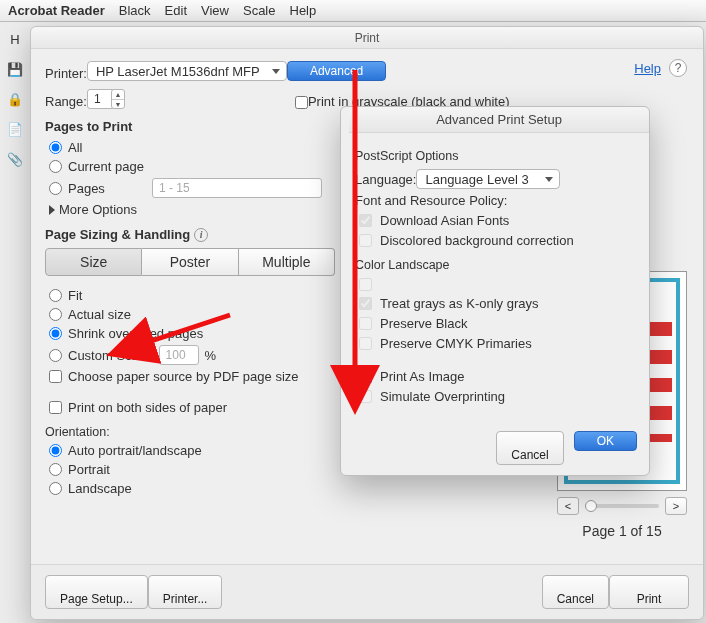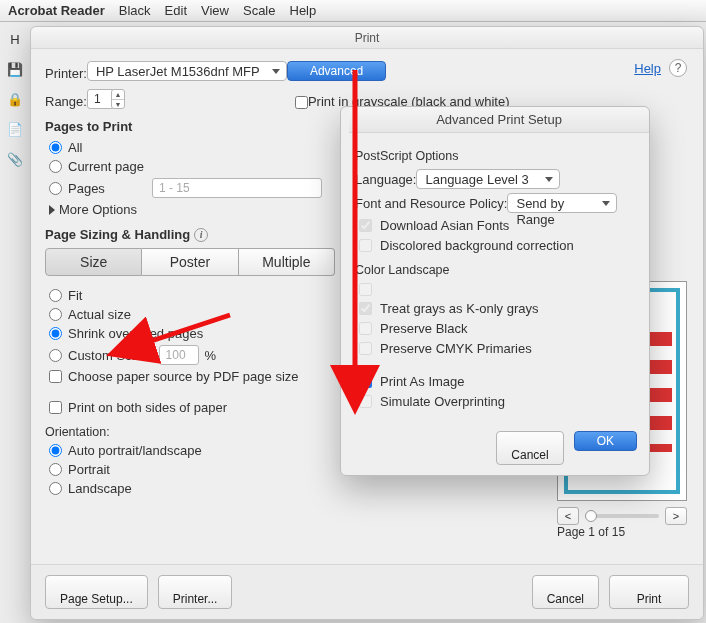--- a/index.html
+++ b/index.html
@@ -51,24 +51,24 @@
 
 .disabled-input{ color:#aaa; background:#f5f5f5;}
 .preview-box{ position:absolute; right:16px; bottom:80px; width:130px;}
 .preview-frame{ border:1px solid #999; background:#fff; padding:6px; display:flex; align-items:center; justify-content:center; height:220px;}
 .preview-inner{ border:4px solid #3aa9c9; width:100%; height:100%; position:relative; background:#fff; overflow:hidden;}
 .preview-inner .stripe{position:absolute; background:#d33; }
 .pager{ display:flex; align-items:center; gap:6px; margin-top:6px;}
 .pager .navbtn{ width:22px; height:18px; border:1px solid #b0b0b0; border-radius:3px; background:linear-gradient(#fff,#eee); text-align:center; line-height:16px; font-size:11px;}
 .pager .track{ flex:1; height:4px; background:#cfcfcf; border-radius:2px; position:relative;}
 .pager .thumb{ position:absolute; left:0; top:-4px; width:12px; height:12px; background:#fff; border:1px solid #999; border-radius:50%;}
-.page-of{ text-align:left; font-size:12px; margin-top:0;}
+.page-of{ text-align:center; font-size:14px; margin-top:8px;}
 
 .bottom-bar{ position:absolute; left:0; right:0; bottom:0; padding:10px 14px; display:flex; justify-content:space-between; align-items:center; border-top:1px solid #d6d6d6; background:#ececec; border-radius:0 0 6px 6px;}
-.bottom-bar .left, .bottom-bar .right{ display:flex; gap:10px; }
+.bottom-bar .left, .bottom-bar .right{ display:flex; gap:0; }
 
 
 .adv-dialog{ position:absolute; left:340px; top:106px; width:310px; height:370px; background:#efefef; border:1px solid #bebebe; border-radius:6px; box-shadow:0 14px 34px rgba(0,0,0,0.28);}
 .adv-title{ height:26px; text-align:center; line-height:26px; font-size:13px; color:#444; border-bottom:1px solid #d6d6d6; background:linear-gradient(#f5f5f5,#e6e6e6); border-radius:6px 6px 0 0;margin-left:8px;}
 .adv-body{ padding:10px 14px 10px 14px;}
 .adv-body .group-head{ font-size:12.5px; color:#333; margin:6px 0 6px 0; font-weight:500;}
 .adv-body .field{ display:flex; align-items:center; margin:4px 0 4px 0px; font-size:12.5px;}
 .adv-body .chk{ display:flex; gap:8px; align-items:center; margin:5px 0 5px 4px; font-size:12.5px;}
 .adv-body .chk.disabled, .adv-body .field.disabled{ color:#9a9a9a; }
 .adv-body .chk.disabled input{ opacity:0.6; }
@@ -231,21 +231,20 @@
 <div class="adv-dialog">
   <div class="adv-title">Advanced Print Setup</div>
   <div class="adv-body">
     <div class="group-head">PostScript Options</div>
     <div class="field">
       <span>Language:</span>
       <span class="fake-select" style="width:144px"><span>Language Level 3</span></span>
     </div>
     <div class="field">
       <span>Font and Resource Policy:</span>
-      <span class="fake-select" style="width:110px"><span>Send by Range</span></span>
     </div>
     <div class="chk disabled">
         <input type="checkbox" checked="" disabled="" style="">
         <span>Download Asian Fonts</span>
       </div>
     <div class="chk disabled">
         <input type="checkbox" disabled="" style="">
         <span>Discolored background correction</span>
       </div>
 

